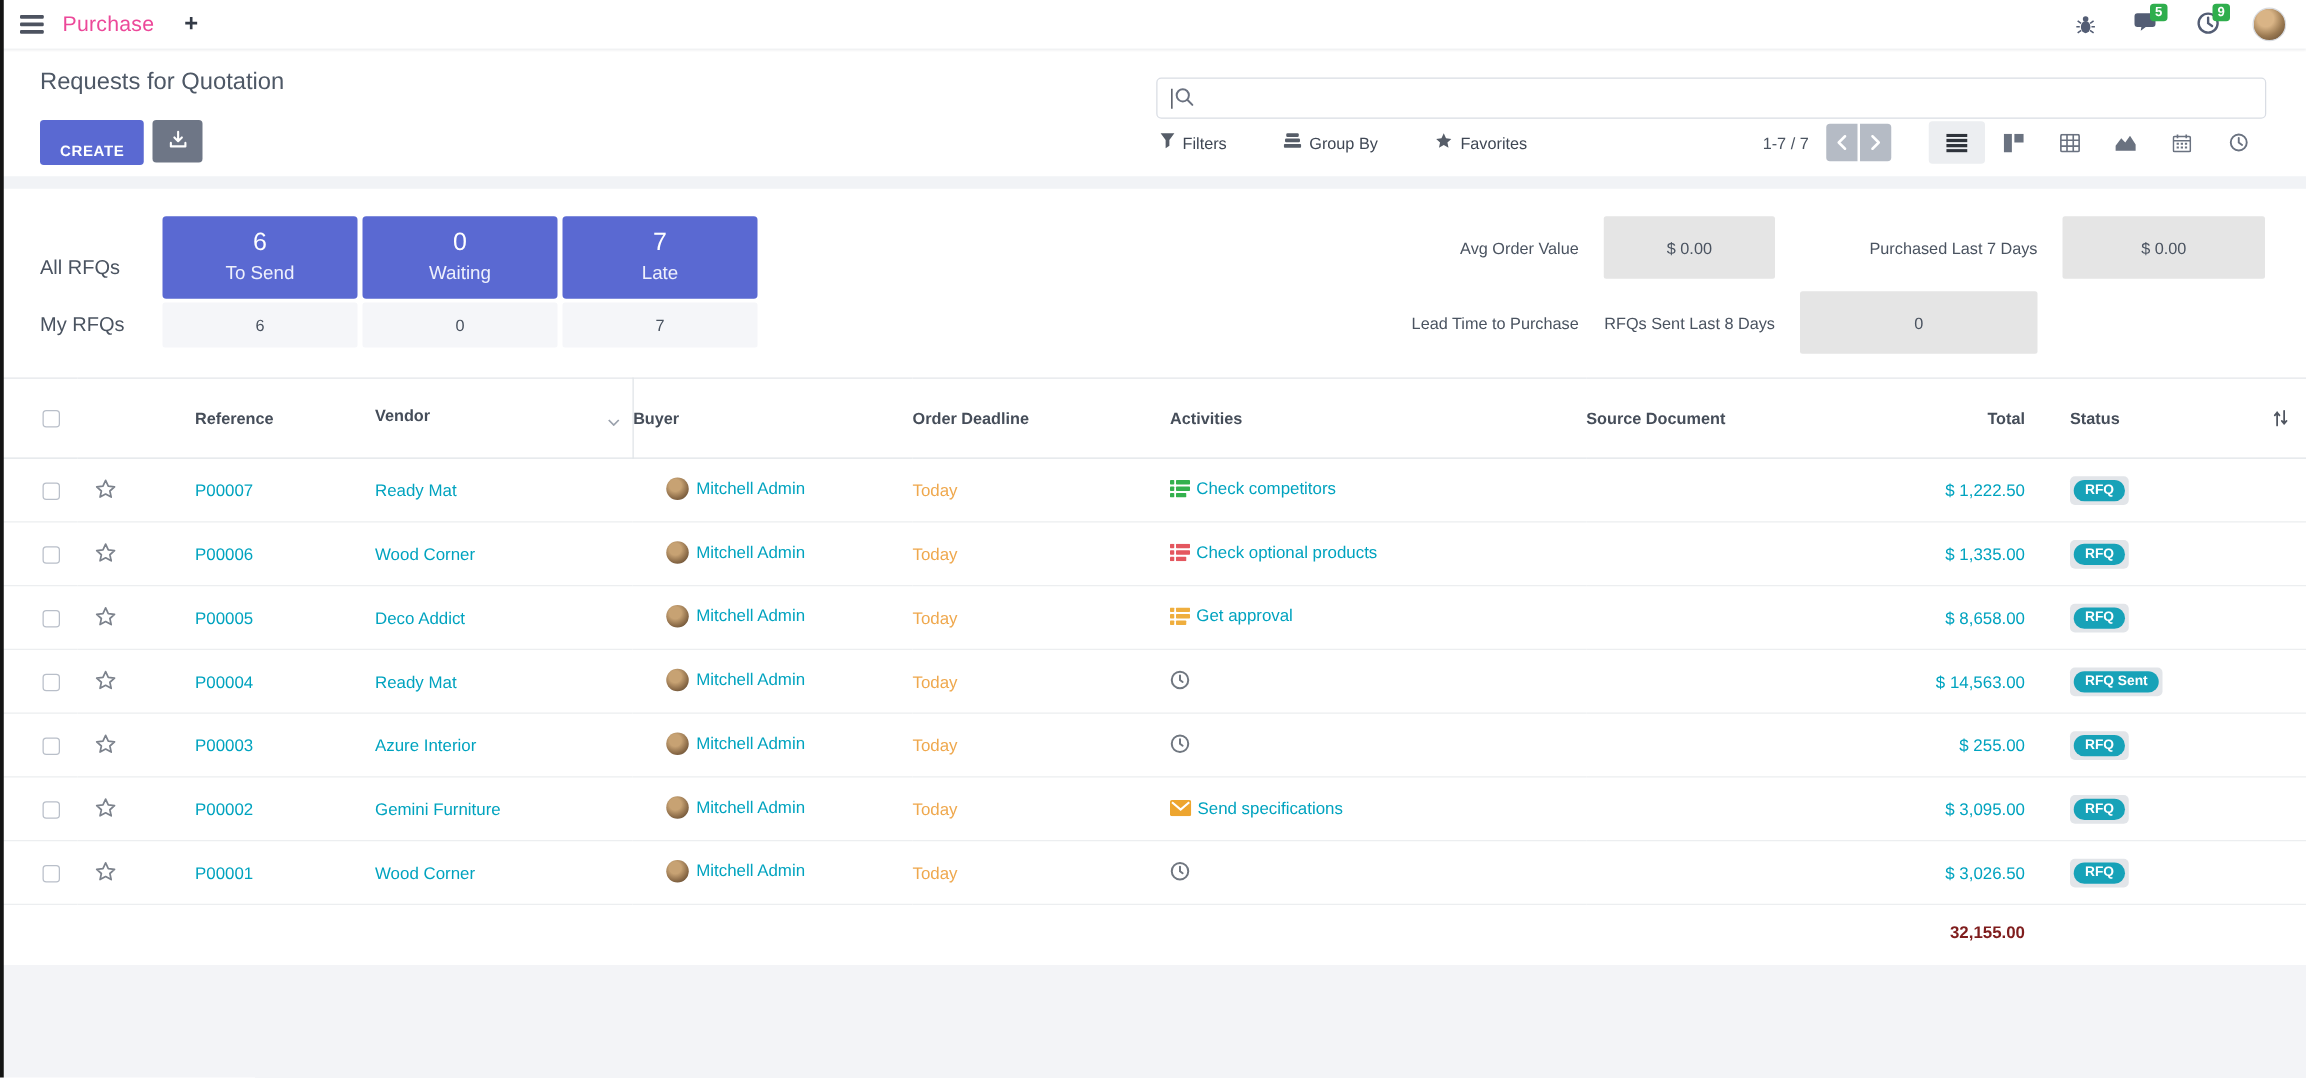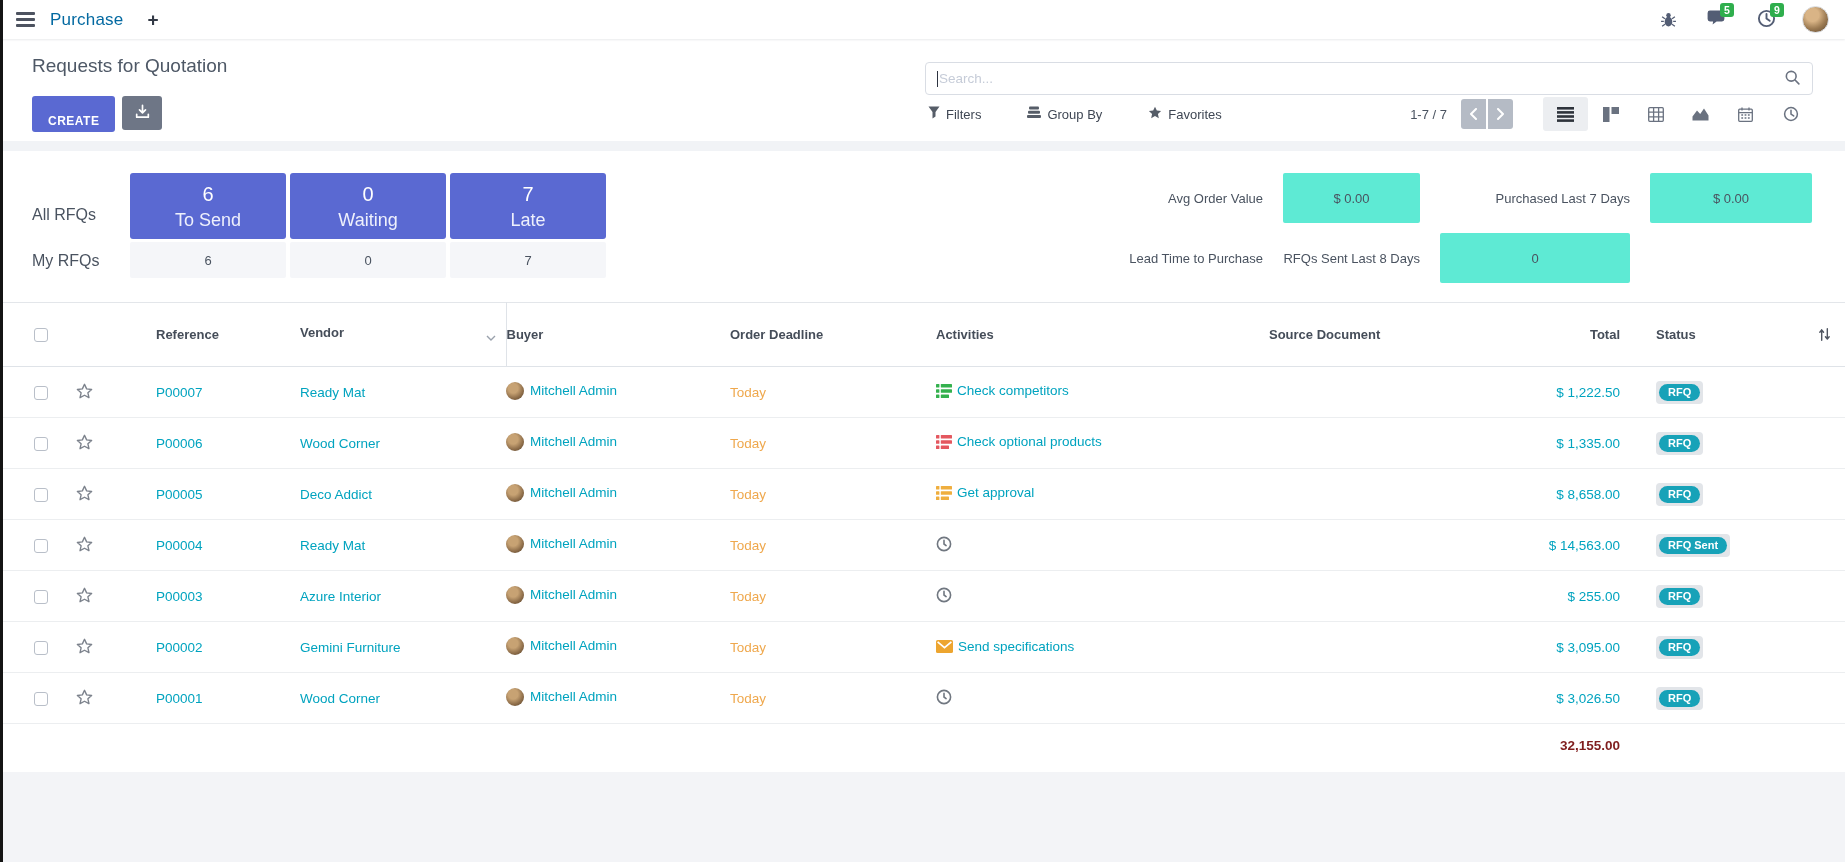--- a/index.html
+++ b/index.html
@@ -10,21 +10,21 @@
     font-size:13px;
   }
   .left-edge { position:absolute; left:0; top:0; width:3px; height:862px; background:#141414; z-index:99; }
 
   
   .topbar { position:absolute; top:0; left:0; right:0; height:39px; background:#fff;
     display:flex; align-items:center; padding:0 16px; z-index:10;
     box-shadow:0 1px 2px rgba(40,50,70,.10); }
   .menu-icon { width:19px; display:flex; flex-direction:column; gap:3px; cursor:pointer; }
   .menu-icon i { display:block; height:3px; background:#4d5360; border-radius:1px; }
-  .app-name { margin-left:15px; font-size:17px; color:#0369a1; letter-spacing:.2px; }
+  .app-name { margin-left:15px; font-size:17px; color:#ec4899; letter-spacing:.2px; }
   .plus-tab { margin-left:24px; font-size:19px; font-weight:700; color:#333a46; cursor:pointer; }
   .topbar-spacer { flex:1; }
   .topbar-icon { position:relative; margin-left:30px; color:#535d74; display:flex; align-items:center; cursor:pointer; }
   .badge-green { position:absolute; top:-6px; left:13px; background:#2fae4d; color:#fff;
     font-size:10.5px; font-weight:700; padding:1px 4px; border-radius:3px; line-height:12px; }
   .user-avatar { width:27px; height:27px; border-radius:50%; margin-left:26px;
     background:radial-gradient(circle at 38% 32%, #d9b486 0 28%, #9b7a52 60%, #5d4630 100%);
     border:1px solid #d8dbe0; cursor:pointer; }
 
   
@@ -64,47 +64,47 @@
 
   .dashboard-strip { position:absolute; top:102px; left:0; right:0; height:10px; background:#f1f3f6; }
 
   
   .dashboard { position:absolute; top:112px; left:0; right:0; height:151px; }
   .rfq-row-label { position:absolute; left:32px; font-size:16px; color:#4a5360; }
   .kpi-cards { position:absolute; left:130px; top:22px; display:flex; gap:4px; }
   .kpi-card { width:156px; height:66px; background:#5a69d2; border-radius:3px; color:#fff;
     text-align:center; cursor:pointer; }
   .kpi-card .num { font-size:20px; margin-top:10px; }
-  .kpi-card .lbl { font-size:18px; margin-top:4px; color:#eef0fc;text-align:center; }
+  .kpi-card .lbl { font-size:15px; margin-top:4px; color:#eef0fc;text-align:center; }
   .kpi-subs { position:absolute; left:130px; top:91px; display:flex; gap:4px; }
   .kpi-sub { width:156px; height:36px; background:#f5f6f9; display:flex; align-items:center;
     justify-content:center; font-size:13px; color:#4a5360; border-radius:2px; }
   .stats { position:absolute; right:33px; top:22px; display:grid;
     grid-template-columns:150px 137px 190px 162px; column-gap:20px; row-gap:10px;
     grid-auto-rows:50px; align-items:center; }
   .stat-label { text-align:right; color:#4a5360; }
-  .stat-box { background:#5eead4; height:50px; display:flex; align-items:center;
+  .stat-box { background:#e5e5e5; height:50px; display:flex; align-items:center;
     justify-content:center; color:#4a5360; border-radius:2px;text-align:right; }
 
   
   table.rfq-table { position:absolute; top:263px; left:0; width:1845px;
     border-collapse:collapse; table-layout:fixed; }
   .rfq-table th { height:64px; border-top:1px solid #e3e6ea; border-bottom:1px solid #dfe3e8;
     font-weight:700; color:#454d59; font-size:13px; text-align:left; padding:0; cursor:pointer;margin-top:12px; }
   .rfq-table td { height:51px; border-bottom:1px solid #eceef0; padding:0; font-size:13.5px; }
   .c-check { padding-left:34px !important; }
   .c-ref-pad { padding-left:36px !important; }
   th.th-vendor { border-right:1px solid #dfe3e8; }
   .th-vendor .chev { float:right; margin:4px 10px 0 0; color:#9aa1ac; }
   .th-total, .c-total { text-align:right !important; padding-right:36px !important; }
   .checkbox { display:inline-block; width:14px; height:14px; border:1px solid #b9bfc9;
     border-radius:3px; background:#fff; vertical-align:middle; cursor:pointer; }
   .star { display:inline-flex; color:#7c828c; cursor:pointer; padding-left:14px; }
   .link { color:#00a3bf; text-decoration:none; cursor:pointer; }
-  .buyer-wrap { display:inline-flex; align-items:center; gap:6px; }
+  .buyer-wrap { display:inline-flex; align-items:center; gap:6px;margin-left:27px; }
   .mini-avatar { width:18px; height:18px; border-radius:50%;
     background:radial-gradient(circle at 40% 35%, #c7a273 0 30%, #8a6a47 65%, #4f3c28 100%);
     flex:0 0 auto; }
   .deadline { color:#efa84d; }
   .activity-link { display:inline-flex; align-items:center; gap:5px; color:#00a3bf; cursor:pointer; }
   .act-icon { display:none; align-items:center; }
   .amount { color:#00a3bf; }
   .badge-wrap { display:inline-flex; background:#e2e5e9; border-radius:4px; padding:3px; }
   .badge-pill { background:#17a2b8; color:#fff; font-size:11px; font-weight:700;
     padding:2.5px 9px; border-radius:10px; line-height:12px; white-space:nowrap; }
@@ -165,21 +165,20 @@
     <span>
       <svg width="15" height="15" viewBox="0 0 16 16" fill="none" stroke="#fff" stroke-width="1.8" stroke-linecap="round" stroke-linejoin="round">
         <path d="M8 1.5v7.5M4.8 6.3 8 9.5l3.2-3.2"></path>
           <path d="M1.8 11v3h12.4v-3"></path>
       </svg>
     </span>
   </button>
 
   <div class="search-box">
     <span class="caret"></span>
-    <span class="search-placeholder">Search...</span>
     <input type="text" placeholder="Search..." style="">
     <span>
       <svg width="17" height="17" viewBox="0 0 16 16" fill="none" stroke="#6b7280" stroke-width="1.5" stroke-linecap="round">
         <circle cx="6.8" cy="6.8" r="4.6"></circle>
           <path d="m10.4 10.4 3.6 3.6"></path>
       </svg>
     </span>
   </div>
 
   <div class="toolbar">

